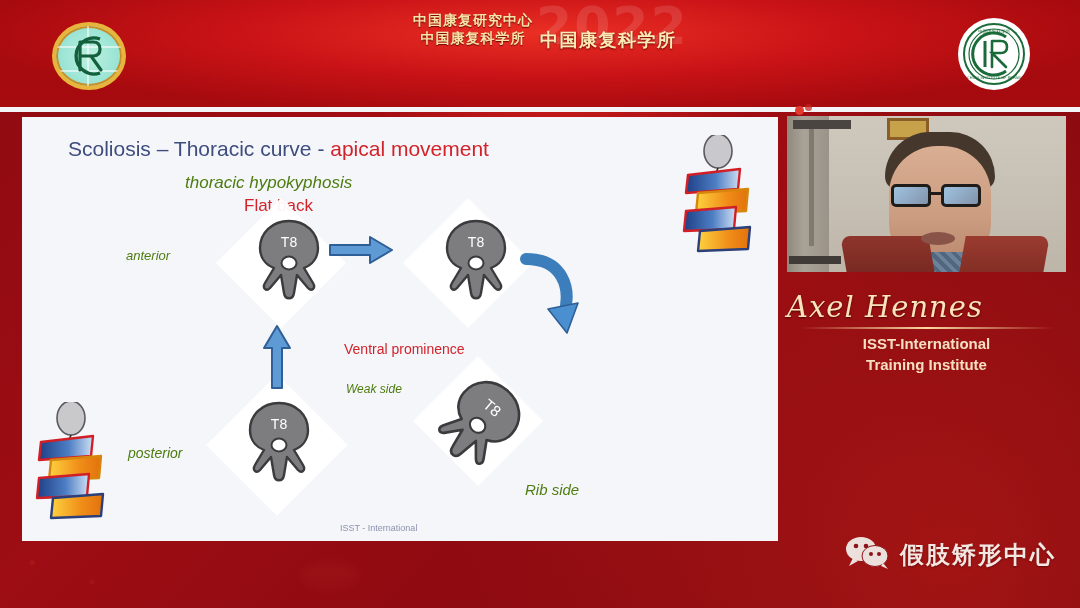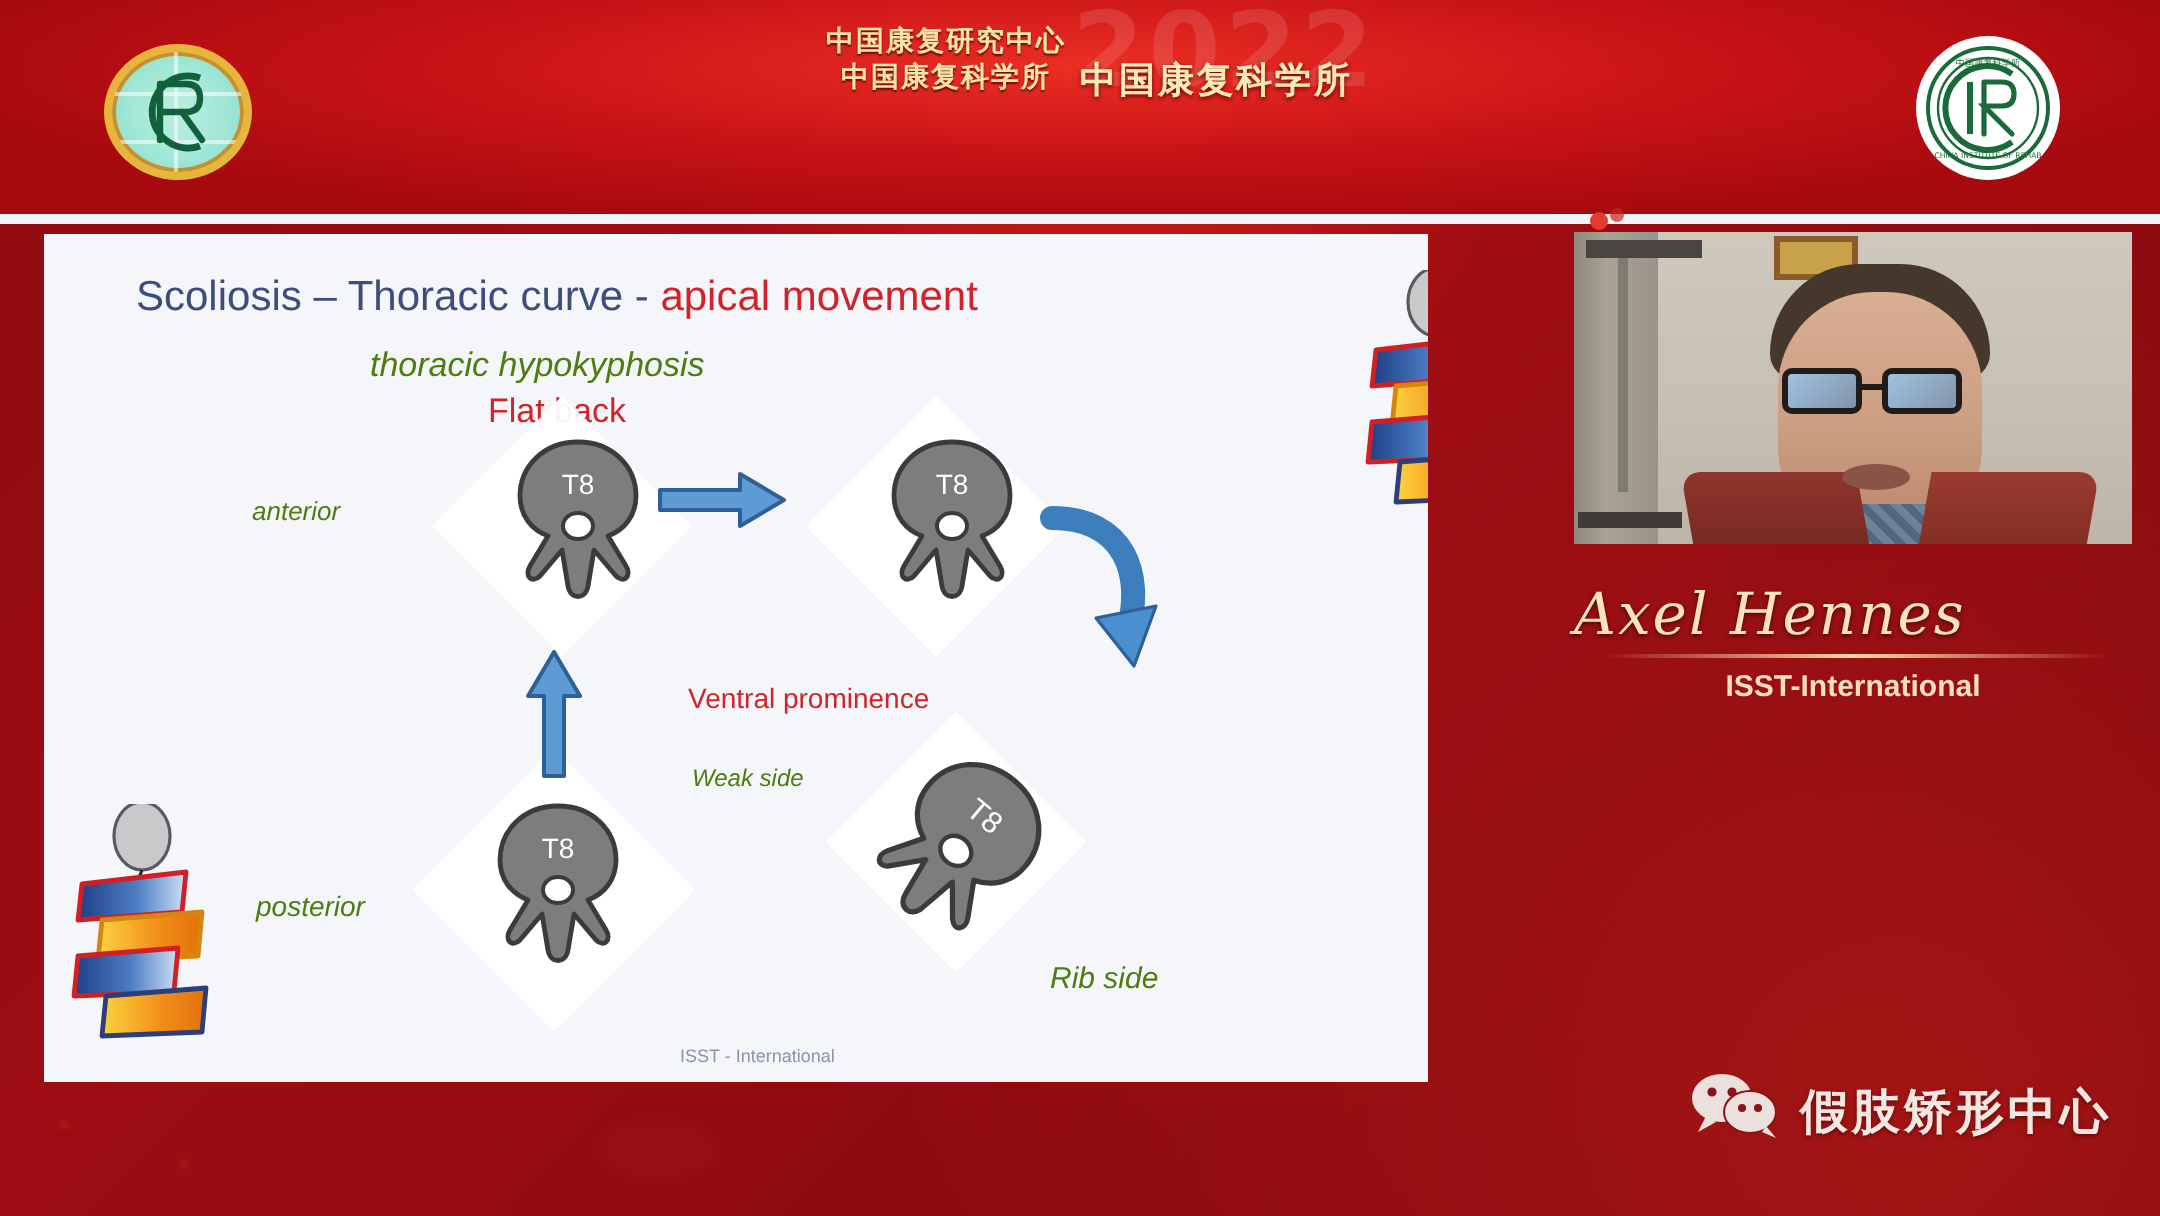--- a/index.html
+++ b/index.html
@@ -78,21 +78,21 @@
   }
   .logo-left .meridian{ position:absolute; background:rgba(255,255,255,.55); }
   .logo-right{
     position:absolute; left:958px; top:18px; width:72px; height:72px;
     border-radius:50%; background:#ffffff;
     display:flex; align-items:center; justify-content:center;
   }
 
   
   #slide{
-    position:absolute; left:22px; top:117px; width:692px; height:424px;
+    position:absolute; left:22px; top:117px; width:756px; height:424px;
     background:#f5f6fa;
     overflow:hidden;
     color:#31406b;
   }
   .slide-title{
     position:absolute; left:46px; top:20px; font-size:21px; color:#3e4d7d; white-space:nowrap;
   }
   .slide-title .accent{ color:#d2232a; }
   .txt{ position:absolute; white-space:nowrap; }
   .blue{ color:#4d7c0f;font-style:italic; }
@@ -406,20 +406,21 @@
       <div class="v-glass" style="left:92px;"></div>
       <div class="v-bridge"></div>
       <div class="v-mouth"></div>
     </div>
   </div>
 
   <div class="speaker-name">Axel Hennes</div>
   <div class="name-rule"></div>
   <div class="speaker-org">
     <div>ISST-International</div>
+    <div>Training Institute</div>
   </div>
 
   <div id="wechat">
     <span>
       <svg width="46" height="34" viewBox="0 0 46 34">
         <ellipse cx="16" cy="13" rx="15" ry="12" fill="#ece0dc"></ellipse>
         <path d="M8 22 L4 30 L13 25 Z" fill="#ece0dc"></path>
         <circle cx="11" cy="10" r="2.3" fill="#8e1118"></circle>
         <circle cx="21" cy="10" r="2.3" fill="#8e1118"></circle>
         <ellipse cx="30" cy="20" rx="13" ry="10.5" fill="#ece0dc" stroke="#8e1118" stroke-width="1"></ellipse>

